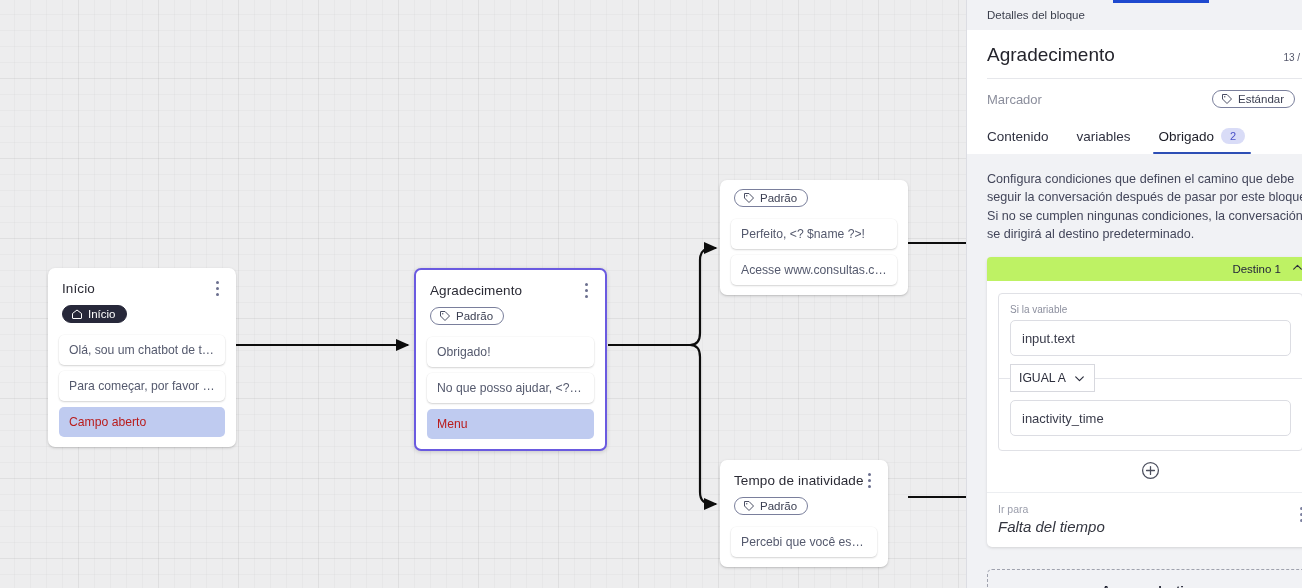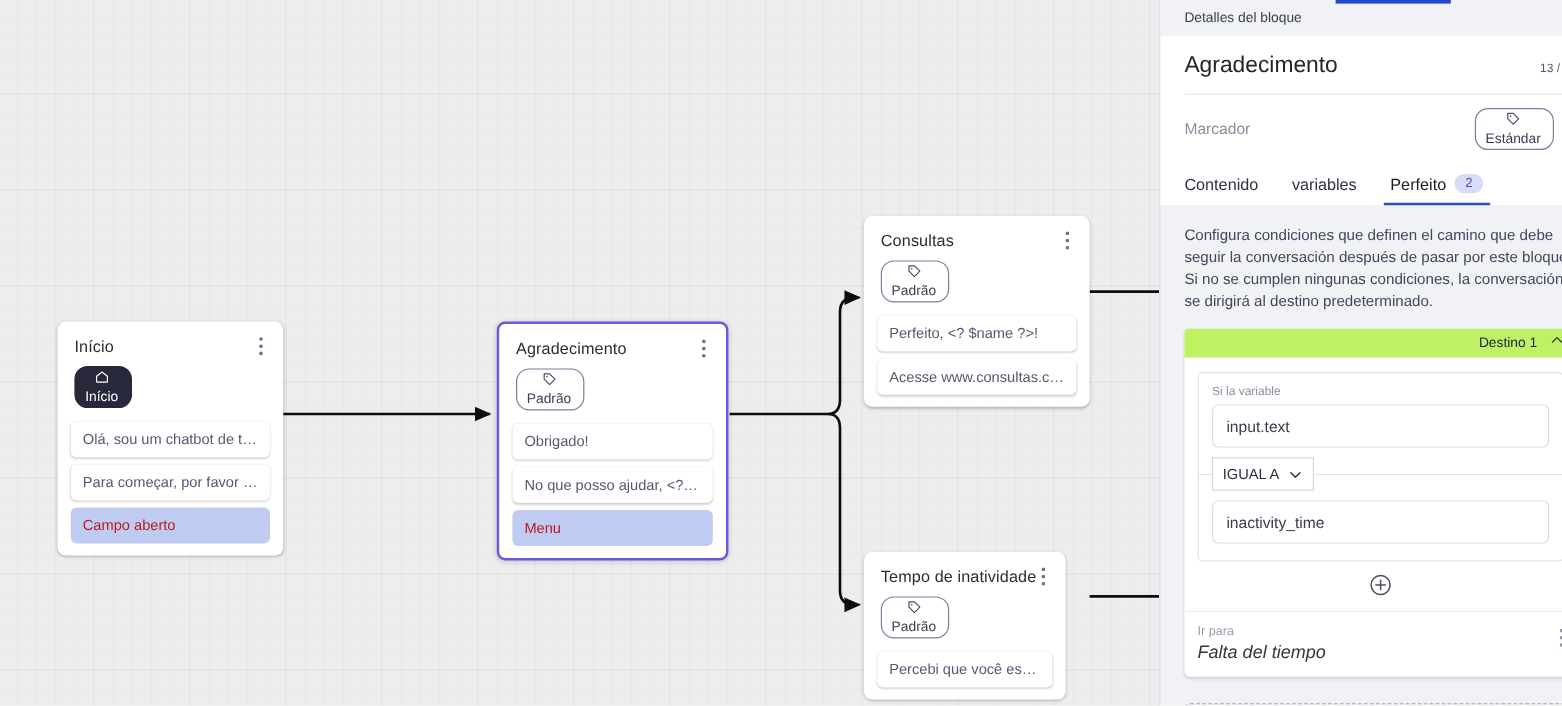--- a/index.html
+++ b/index.html
@@ -34,23 +34,23 @@
   .node-head{padding:13px 12px 0 14px;position:relative;}
   .node-title{font-size:13.5px;color:#2b2b35;letter-spacing:.1px;}
   .kebab{
     position:absolute;right:11px;top:11px;width:16px;height:18px;
     display:flex;flex-direction:column;align-items:center;justify-content:center;gap:3px;
     cursor:pointer;
   }
   .kebab i{display:block;width:3px;height:3px;border-radius:50%;background:#6b6f8e;}
   .badge-row{padding:9px 12px 11px 14px;}
   .badge{
-    display:inline-flex;align-items:center;gap:5px;
+    display:inline-flex;gap:5px;
     border:1px solid #7a7f9c;border-radius:11px;
-    padding:2px 10px 2px 8px;font-size:11.5px;color:#3b3f52;background:#fff;flex-direction:column;
+    padding:2px 10px 2px 8px;font-size:11.5px;color:#3b3f52;background:#fff;
   }
   .badge.dark{background:#27283a;border-color:#27283a;color:#fff;}
   .node-body{padding:0 11px 10px 11px;}
   .msg{
     background:#fff;border-radius:5px;
     box-shadow:0 1px 2px rgba(0,0,0,0.16),0 0 0 0.5px rgba(0,0,0,0.03);
     font-size:12.2px;color:#555a6e;padding:8px 10px;margin-bottom:6px;
     white-space:nowrap;overflow:hidden;text-overflow:ellipsis;
   }
   .msg.highlight{background:#bfcbf0;color:#b91c1c;box-shadow:none;margin-bottom:0;}
@@ -198,28 +198,20 @@
       </span>
     </div>
     <div class="node-body">
       <div class="msg">Obrigado!</div>
       <div class="msg">No que posso ajudar, &lt;? $name ...</div>
       <div class="msg highlight">Menu</div>
     </div>
   </div>
 
   <div class="node" style="left:720px;top:180px;width:188px;">
-    <div class="node-head">
-      <div class="node-title">Consultas</div>
-      <div class="kebab">
-          <i></i>
-          <i></i>
-          <i></i>
-        </div>
-    </div>
     <div class="badge-row">
       <span class="badge">
         <svg width="12" height="12" viewBox="0 0 24 24">
           <path d="M3 3 H12 L21 12 L12 21 L3 12 Z" fill="none" stroke="#4a4e63" stroke-width="2" stroke-linejoin="round"></path>
           <circle cx="7.5" cy="7.5" r="1.4" fill="#4a4e63"></circle>
         </svg>
         <span>Padrão</span>
       </span>
     </div>
     <div class="node-body">
@@ -289,21 +281,21 @@
       </span>
     </div>
     <div class="tabs">
       <div class="tab">
         <span>Contenido</span>
       </div>
       <div class="tab">
         <span>variables</span>
       </div>
       <div class="tab active">
-        <span>Perfeito</span>
+        <span>Obrigado</span>
         <span class="tab-badge">2</span>
       </div>
       <div class="tabs-kebab">
           <i></i>
           <i></i>
           <i></i>
         </div>
     </div>
   </div>
 

